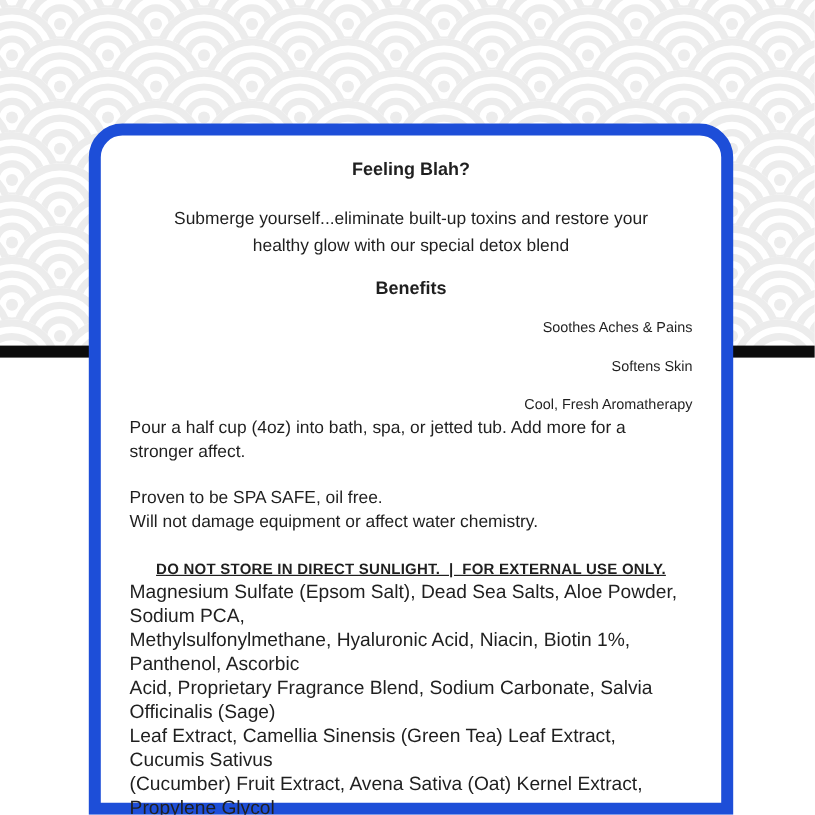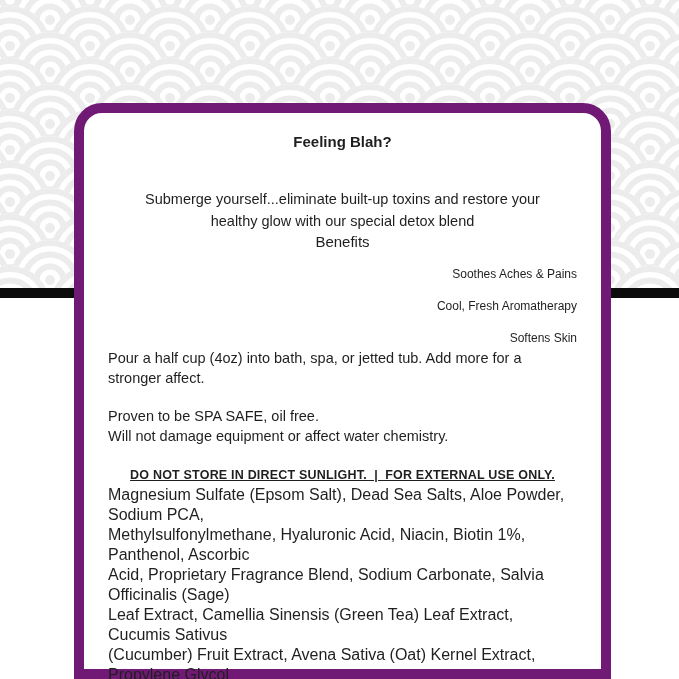--- a/index.html
+++ b/index.html
@@ -22,29 +22,29 @@
     position: absolute; top: 288px; height: 10px;
     background: #0c0c0c;
   }
   .stripe-left  { left: 0; width: 82px; }
   .stripe-right { left: 603px; width: 76px; }
 
   .card {
     position: absolute; left: 74px; top: 103px;
     width: 537px; height: 576px;
     background: #ffffff;
-    border: 10px solid #701a75;
+    border: 10px solid #1d4ed8;
     border-radius: 28px 28px 0 0;
   }
   .card-inner { padding: 0 24px; }
   .multiline { white-space: pre-line; }
 
   .t-title   { margin-top: 19px; font-size: 15px; font-weight: 700; line-height: 20px; text-align: center; }
-  .t-intro   { margin-top: 36px; font-size: 14.5px; line-height: 22px; text-align: center; }
-  .t-bhead   { font-size: 15px; font-weight: 400; line-height: 20px; text-align: center; }
+  .t-intro   { margin-top: 20px; font-size: 14.5px; line-height: 22px; text-align: center; }
+  .t-bhead   { margin-top: 15px; font-size: 15px; font-weight: 700; line-height: 20px; text-align: center; }
   .t-item    { margin-top: 12px;  font-size: 12px; line-height: 20px; text-align: right; }
   .t-dhead   { margin-top: 27px; font-size: 15px; font-weight: 700; line-height: 20px; }
   .t-body    { font-size: 14.5px; line-height: 20px; }
   .mt-proven { margin-top: 18px; }
   .t-warning {
     margin-top: 19px; font-size: 12.5px; font-weight: 700;
     line-height: 20px; text-align: center;
     white-space: pre-wrap; letter-spacing: 0.2px; text-decoration: underline;
   }
   .t-ihead   { margin-top: 16px; font-size: 15px; font-weight: 700; line-height: 20px; }
@@ -783,22 +783,22 @@
     <div class="card-inner">
 
       <div class="t-title">Feeling Blah?</div>
 
       <div class="t-intro multiline">Submerge yourself...eliminate built-up toxins and restore your
 healthy glow with our special detox blend</div>
 
       <div class="t-bhead">Benefits</div>
 
       <div class="t-item">Soothes Aches &amp; Pains</div>
+      <div class="t-item">Softens Skin</div>
       <div class="t-item">Cool, Fresh Aromatherapy</div>
-      <div class="t-item">Softens Skin</div>
 
       <div class="t-body multiline">Pour a half cup (4oz) into bath, spa, or jetted tub. Add more for a
 stronger affect.</div>
 
       <p class="t-body mt-proven"><span>Proven to be </span><b>SPA SAFE</b><span>, oil free.</span></p>
 
       <div class="t-body">Will not damage equipment or affect water chemistry.</div>
 
       <div class="t-warning">DO NOT STORE IN DIRECT SUNLIGHT.  |  FOR EXTERNAL USE ONLY.</div>
 

